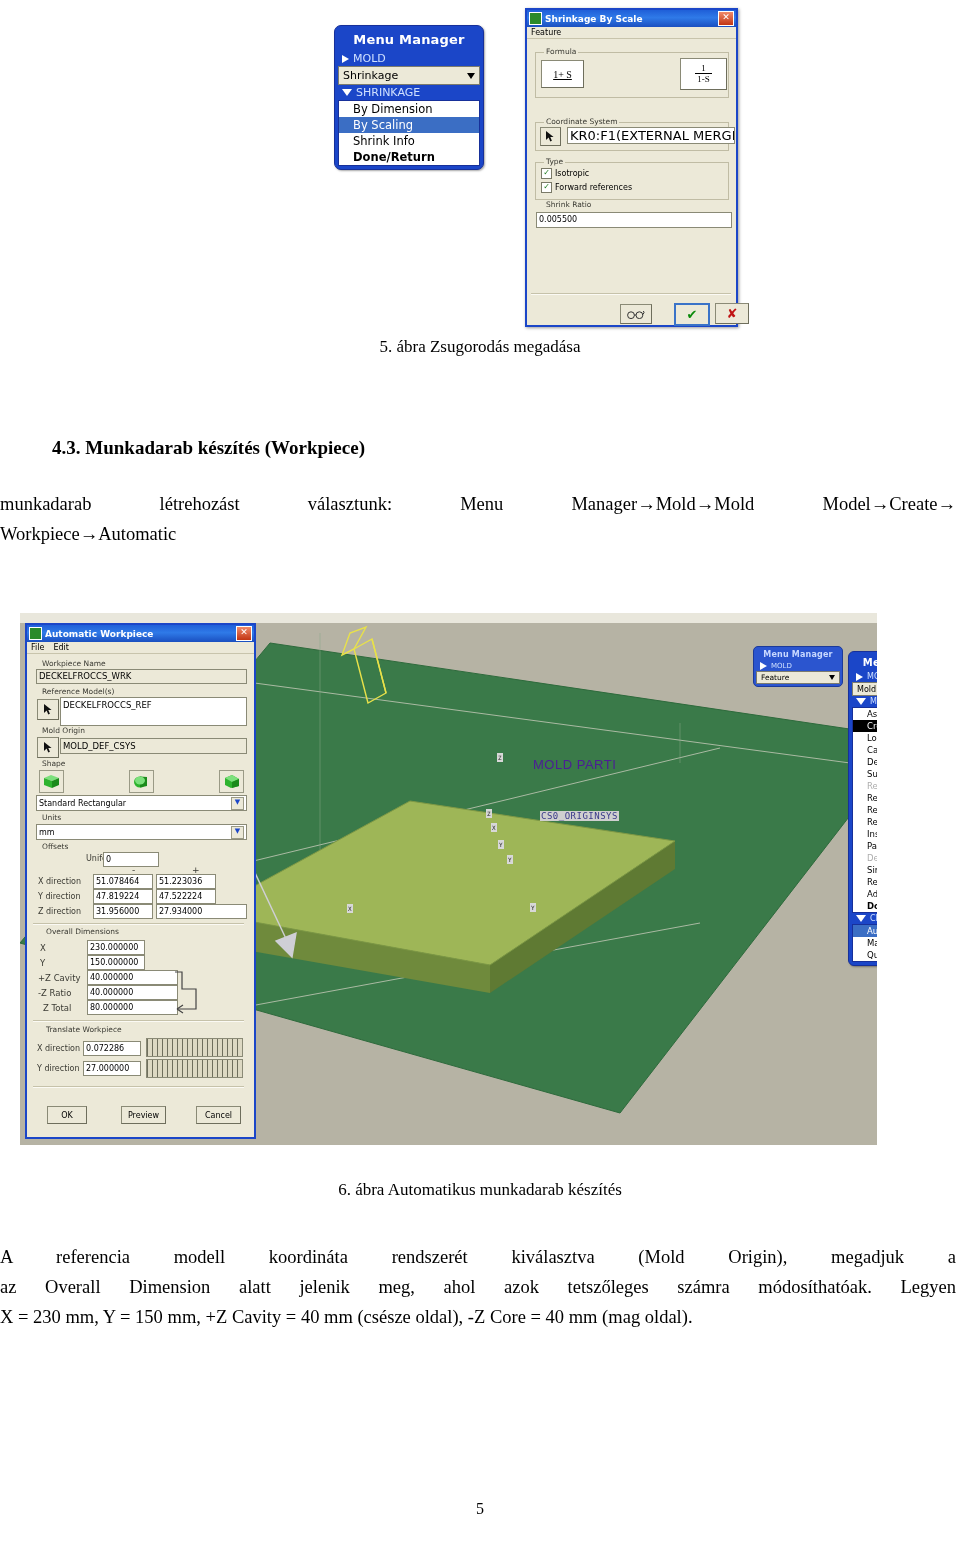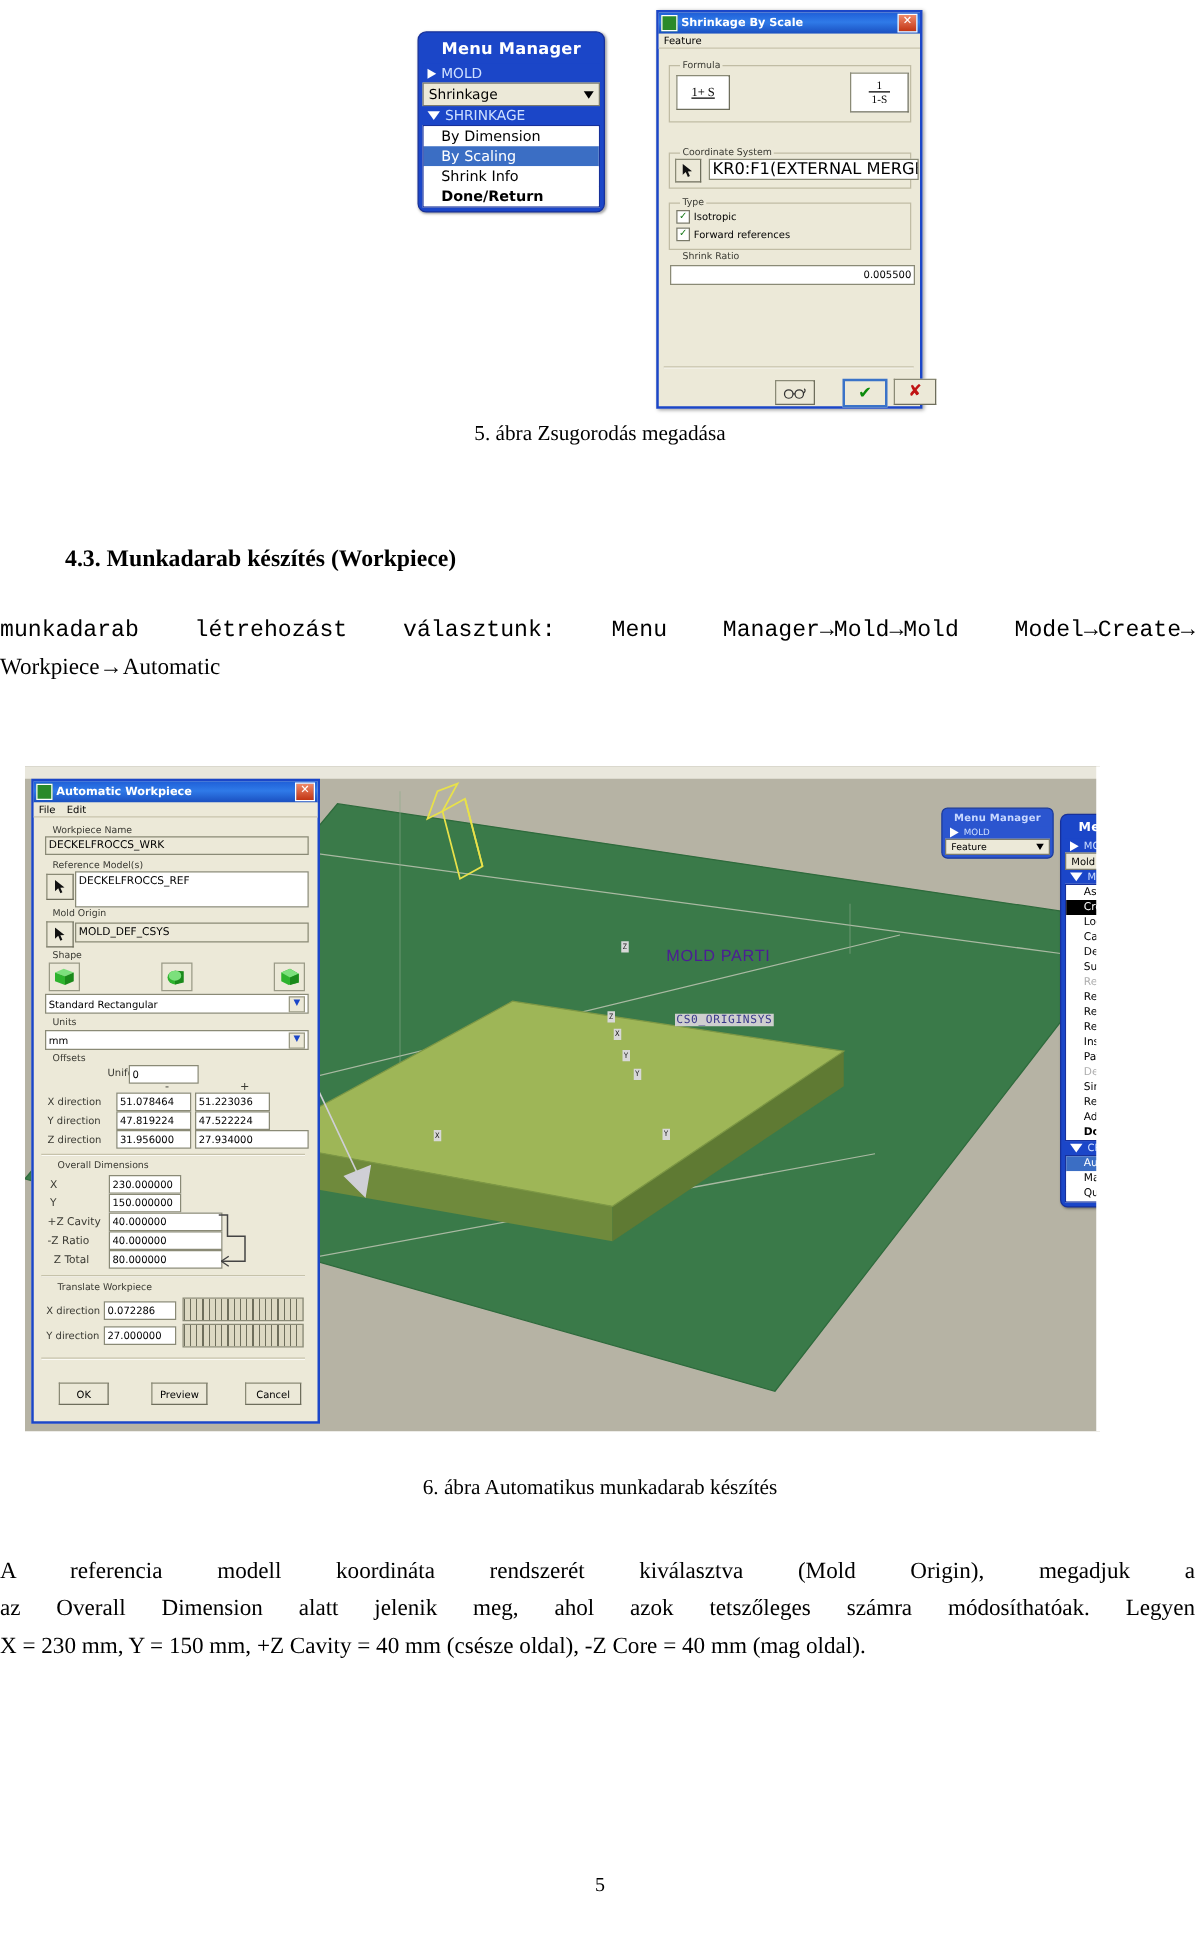--- a/index.html
+++ b/index.html
@@ -388,42 +388,42 @@
     <div class="cbx" style="left:14px; top:158px;">
       <span class="box">✓</span>
       <span>Isotropic</span>
     </div>
     <div class="cbx" style="left:14px; top:172px;">
       <span class="box">✓</span>
       <span>Forward references</span>
     </div>
 
     <div class="grp-lbl" style="left:17px; top:190px;">Shrink Ratio</div>
-    <div class="txtfield" style="left:9px; top:202px; width:190px; height:14px; line-height:14px;text-align:right;">0.005500</div>
+    <div class="txtfield" style="left:9px; top:202px; width:190px; height:14px; line-height:14px;">0.005500</div>
 
     <div class="awp-sep" style="left:4px; top:283px; width:200px;"></div>
     <div class="btnsq" style="left:93px; top:294px; width:30px; height:18px;">
       <svg width="20" height="9" viewBox="0 0 20 9">
         <circle cx="5" cy="5.2" r="3.4" fill="none" stroke="#333" stroke-width="1"></circle>
         <circle cx="13.4" cy="5.2" r="3.4" fill="none" stroke="#333" stroke-width="1"></circle>
         <path d="M8.4 5 L10 5" stroke="#333" stroke-width="1" fill="none"></path>
         <path d="M16.8 4.6 Q19 2.6 17.4 1" stroke="#333" stroke-width="1" fill="none"></path>
       </svg>
     </div>
     <div class="btnsq" style="left:147px; top:293px; width:32px; height:19px; border:2px solid #3a73c8; color:#0b8a0b; font-size:13px; font-weight:bold;">✔</div>
     <div class="btnsq" style="left:188px; top:293px; width:32px; height:19px; color:#c01414; font-size:13px; font-weight:bold;">✘</div>
   </div>
 </div>
 
 <div class="caption" style="top:337px;">5. ábra Zsugorodás megadása</div>
 
 <div class="h3" style="left:52px; top:437px;">4.3. Munkadarab készítés (Workpiece)</div>
 
 <div class="para" style="left:0px; top:490px; width:956px;">
-  <div style="text-align:justify; text-align-last:justify;font-family:Liberation Mono, monospace;">munkadarab létrehozást választunk: Menu Manager→Mold→Mold Model→Create→</div>
+  <div style="text-align:justify; text-align-last:justify;">munkadarab létrehozást választunk: Menu Manager→Mold→Mold Model→Create→</div>
   <div>Workpiece→Automatic</div>
 </div>
 
 <div id="figure6">
   <div id="fig6-topstrip"></div>
 
   <svg style="position:absolute; left:0; top:0;" width="860" height="532">
 
     <polygon points="0,330 250,30 890,125 600,500" fill="#3a7a49"></polygon>
     <polygon points="0,330 250,30 890,125 600,500" fill="none" stroke="#2e6a3c" stroke-width="1"></polygon>

